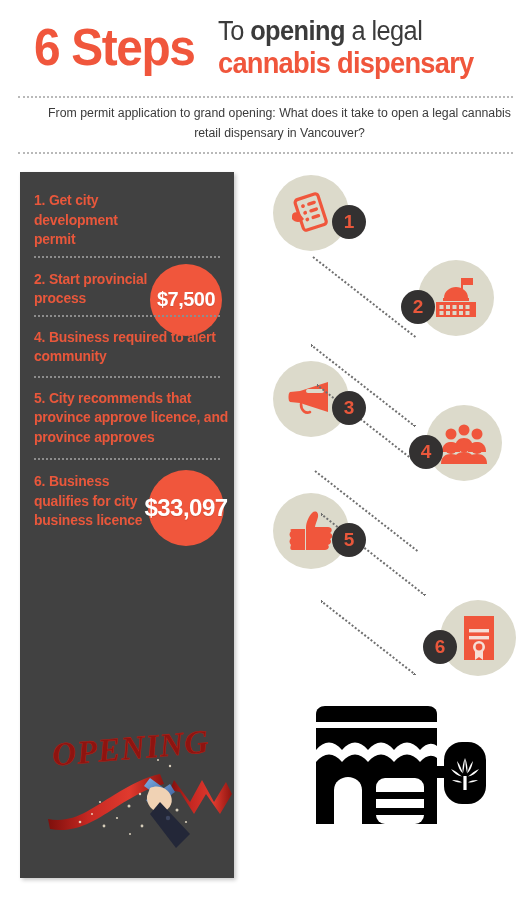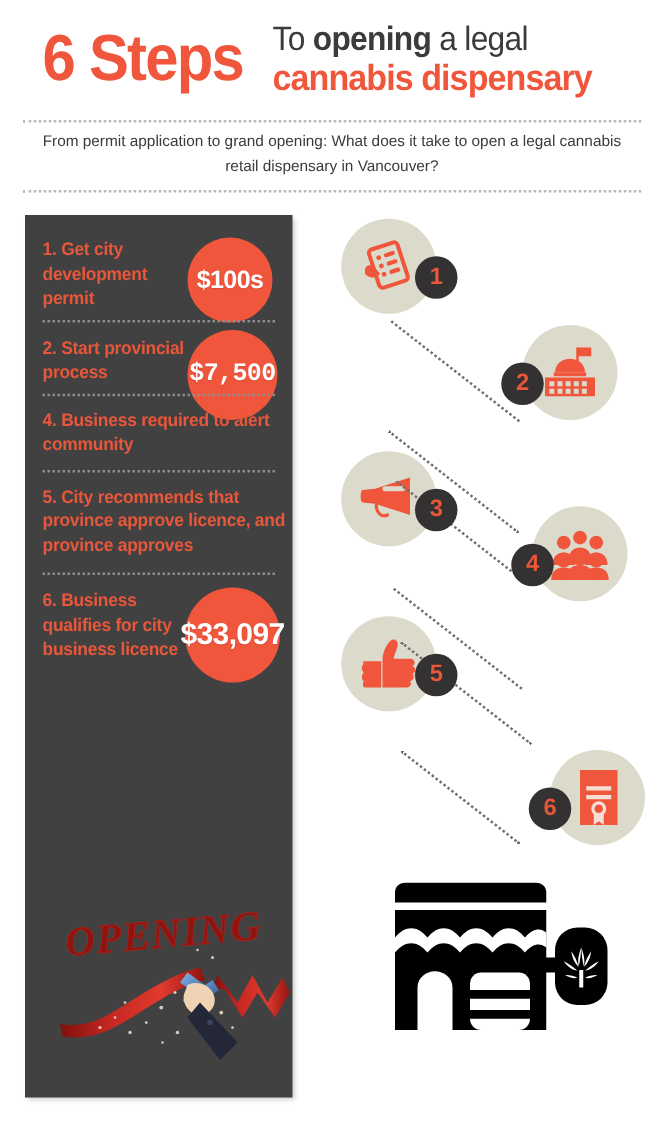--- a/index.html
+++ b/index.html
@@ -79,21 +79,21 @@
     left: 18px;
     width: 495px;
     height: 2px;
     border-top: 2px dotted #b9b9b9;
   }
   .divider.top { top: 96px; }
   .divider.bottom { top: 152px; }
 
   .subtitle {
     position: absolute;
-    left: 22px;
+    left: 36px;
     top: 103px;
     width: 487px;
     text-align: center;
     font-size: 12.3px;
     line-height: 20px;
     color: #3B3B3B;
   }
 
   
   .panel {
@@ -133,21 +133,21 @@
     color: #ffffff;
     display: flex;
     align-items: center;
     justify-content: center;
     font-family: "Liberation Sans Narrow", "Liberation Sans", sans-serif;
     font-weight: bold;
     letter-spacing: -0.5px;
     text-shadow: 0 1px 1px rgba(0,0,0,0.12);
   }
   .bubble-1 { width: 68px; height: 68px; right: 2px; top: 6px; font-size: 20px; }
-  .bubble-2 { width: 72px; height: 72px; right: -2px; top: 6px; font-size: 20px; font-family: Liberation Mono, monospace; }
+  .bubble-2 { width: 72px; height: 72px; right: -2px; top: 6px; font-size: 20px; }
   .bubble-6 { width: 76px; height: 76px; right: -4px; top: 10px; font-size: 24px; }
 
   
   .opening-art {
     position: absolute;
     left: 14px;
     top: 550px;
     width: 210px;
     height: 145px;
   }
@@ -237,21 +237,20 @@
   </div>
 
   <div class="divider top"></div>
   <div class="subtitle">From permit application to grand opening: What does it take to open a legal cannabis retail dispensary in Vancouver?</div>
   <div class="divider bottom"></div>
 
   <div class="panel">
 
     <div class="step">
       <div class="step-text">1. Get city development permit</div>
-      <div class="price-bubble bubble-1">$100s</div>
     </div>
 
     <div class="step" style="padding-top:12px;">
       <div class="step-text">2. Start provincial process</div>
       <div class="price-bubble bubble-2">$7,500</div>
     </div>
 
 
     <div class="step wide" style="padding-top:11px;padding-bottom:9px;">
       <div class="step-text">4. Business required to alert community</div>

